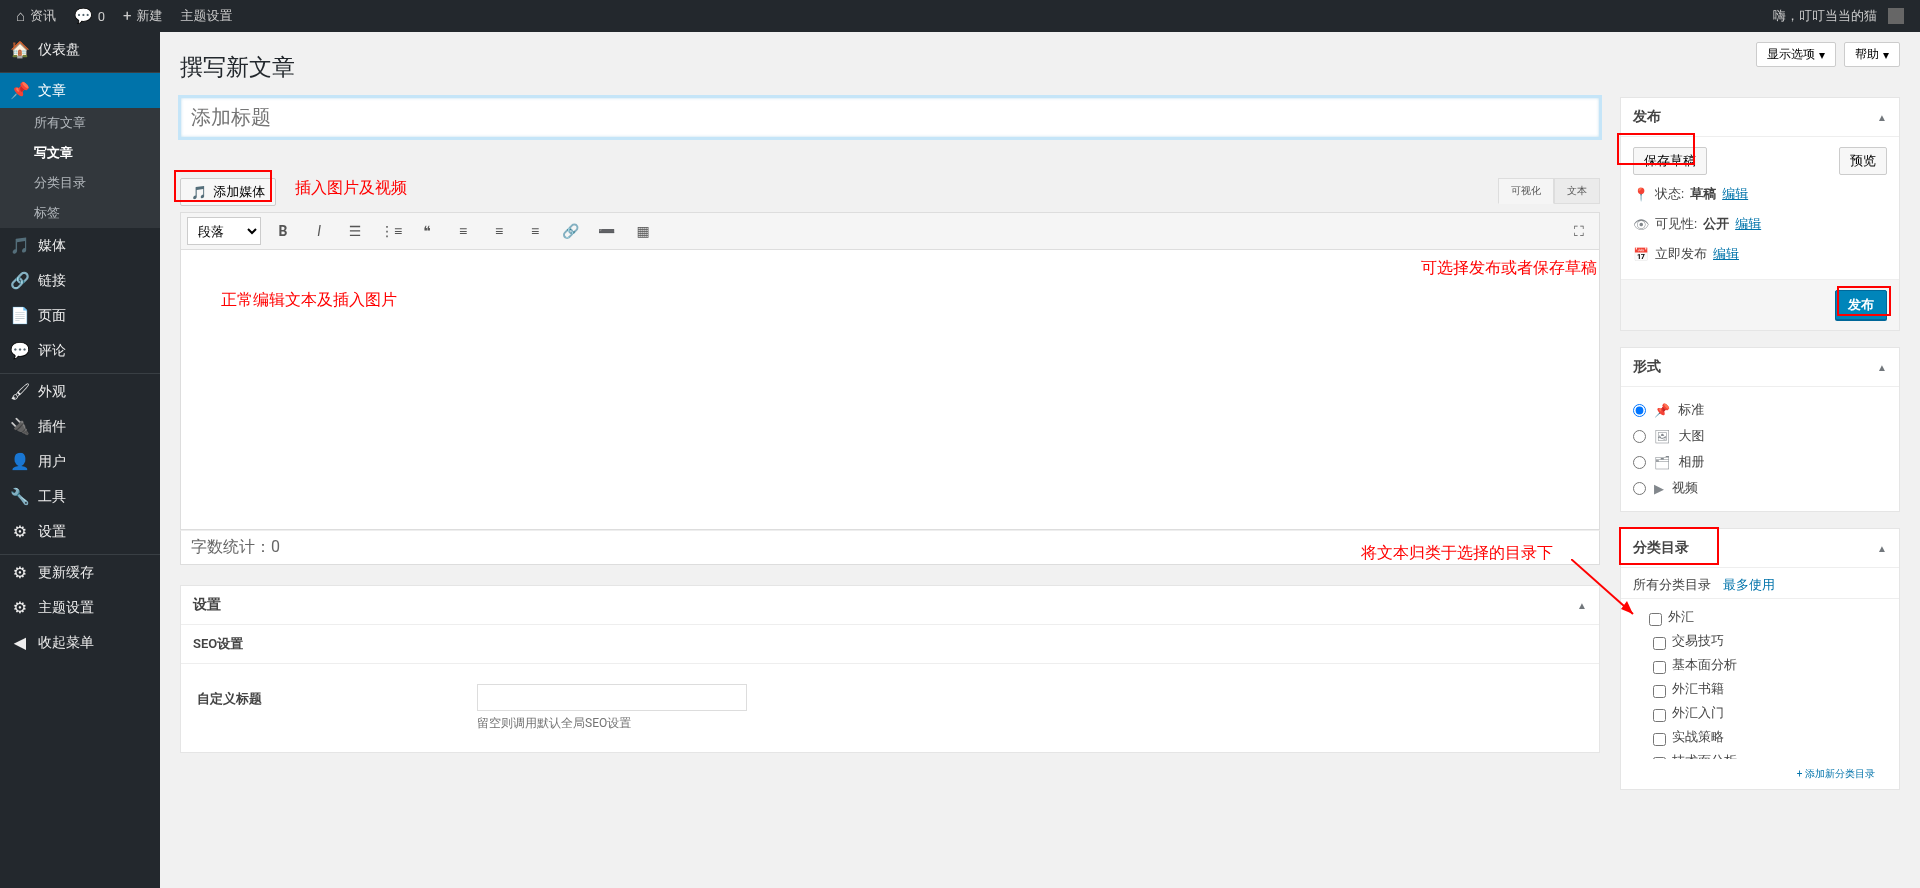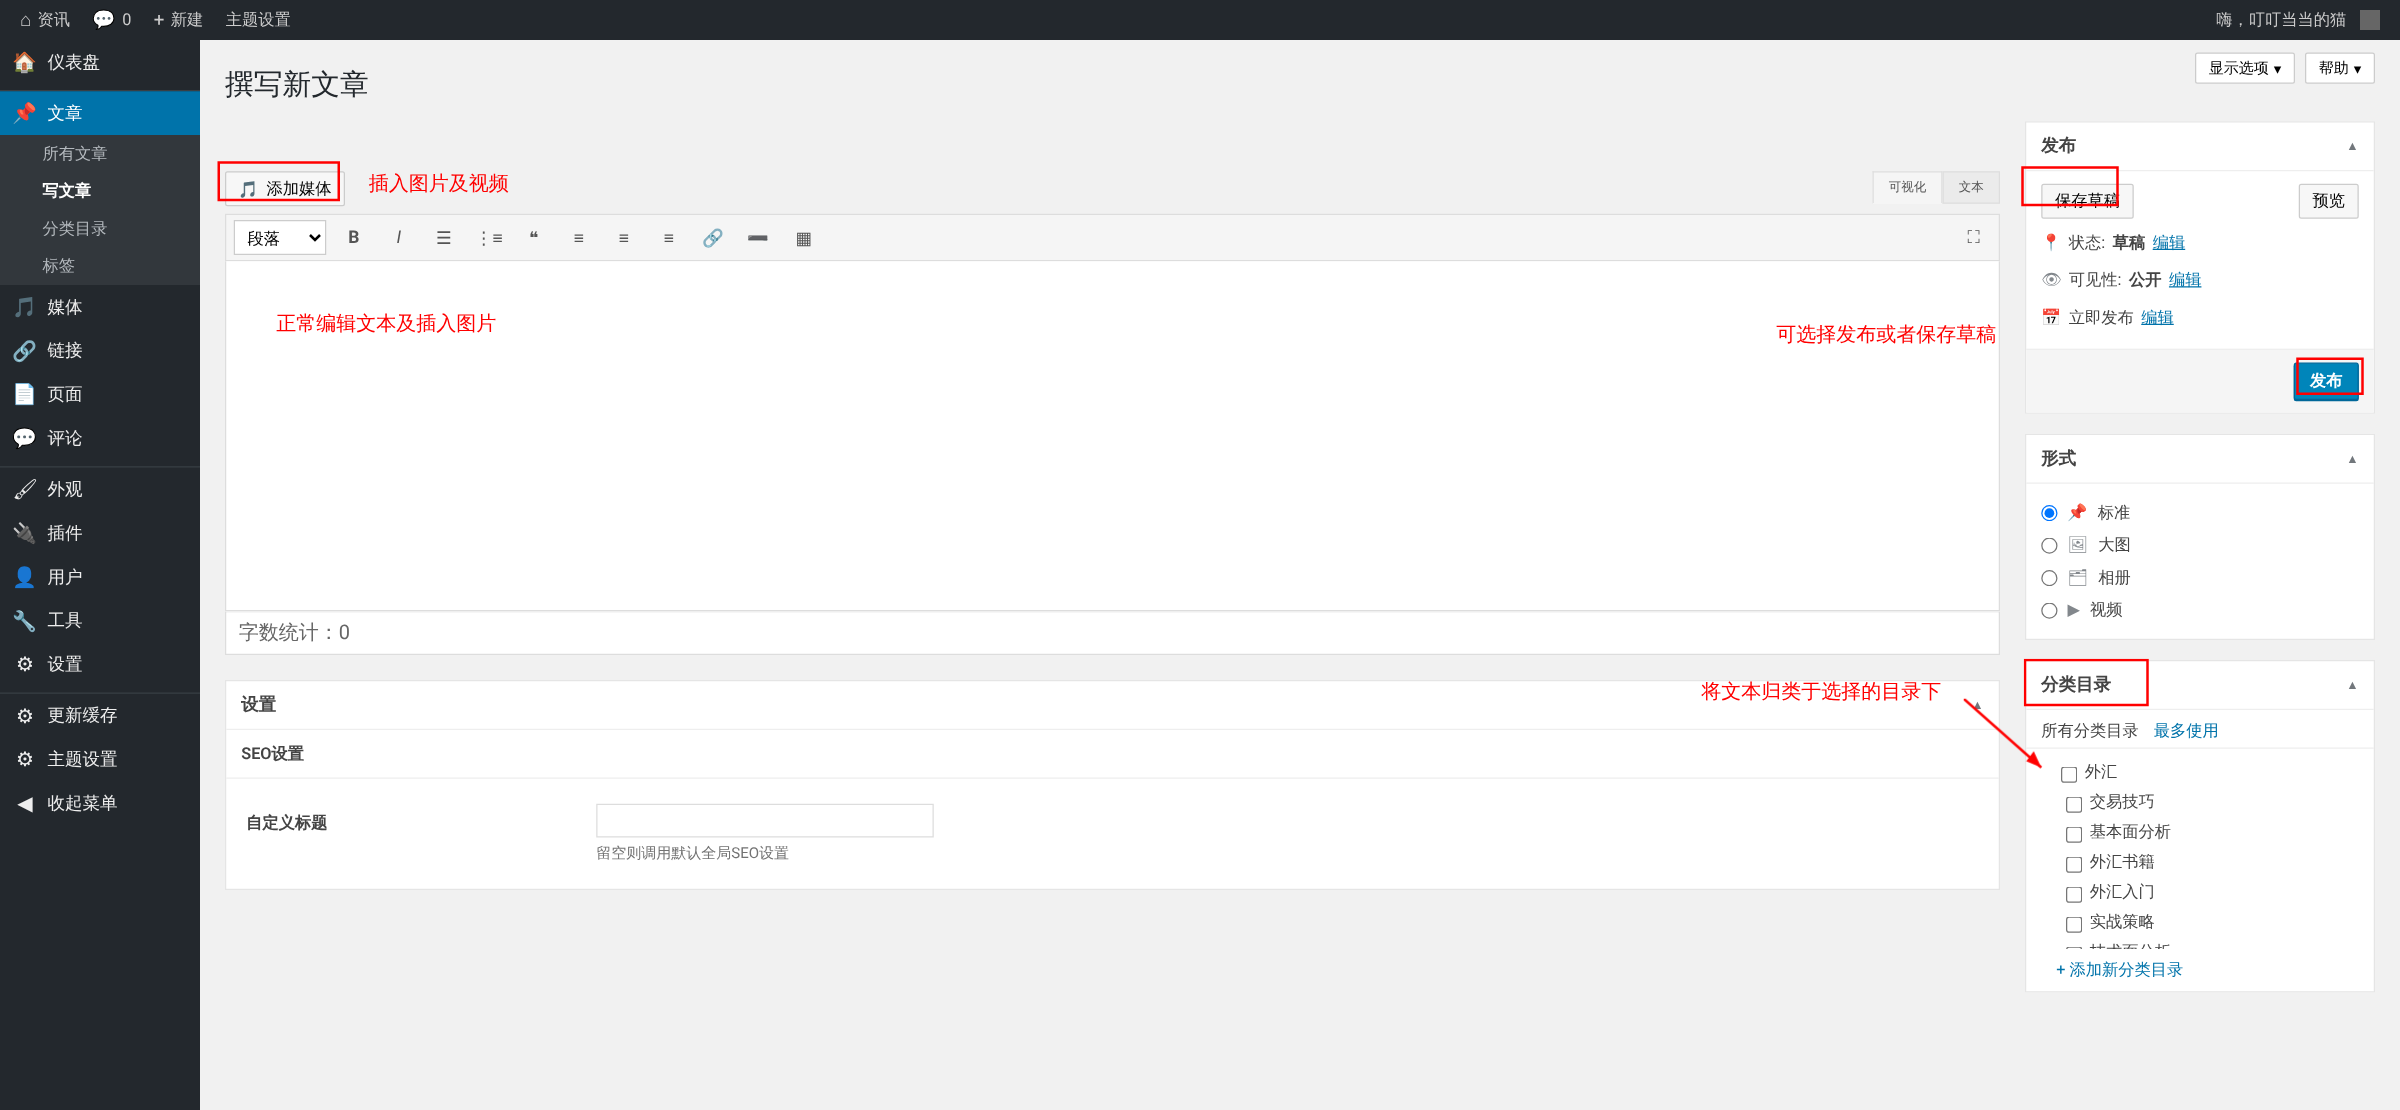--- a/index.html
+++ b/index.html
@@ -75,21 +75,21 @@
 .btn-primary { background: #0085ba; border: 1px solid #006799; color: #fff; padding: 5px 12px; border-radius: 2px; cursor: pointer; font-size: 13px; font-weight: 600; box-shadow: 0 1px 0 #006799; }
 .pub-footer { border-top: 1px solid #eee; padding: 10px 12px; display: flex; justify-content: flex-end; background: #f5f5f5; }
 .radio-row { display: flex; align-items: center; gap: 8px; padding: 4px 0; font-size: 13px; }
 .radio-row .ico { color: #82878c; }
 .cat-tabs { display: flex; gap: 12px; padding: 8px 12px 4px 12px; border-bottom: 1px solid #eee; font-size: 13px; }
 .cat-tab { cursor: pointer; }
 .cat-tab.link { color: #0073aa; }
 .cat-list { max-height: 160px; overflow-y: scroll; padding: 6px 12px; font-size: 13px; }
 .cat-item { padding: 3px 16px; display: flex; align-items: flex-end; gap: 6px; }
 .cat-item.indent { padding-left: 20px; }
-.add-cat-link { padding: 8px 24px; color: #0073aa; font-size: 13px; cursor: pointer; }
+.add-cat-link { padding: 8px 24px; color: #0073aa; font-size: 10px; cursor: pointer; text-align: right; }
 </style>
 </head>
 <body>
 
 <div class="topbar">
   <div class="topbar-left">
     <div class="topbar-item">
         <span class="ico">⌂</span>
         <span>资讯</span>
       </div>
@@ -193,20 +193,21 @@
           <span>帮助</span> 
           <span>▾</span>
         </button>
     </div>
 
     <h1 class="page-title">撰写新文章</h1>
 
     <div class="columns">
       <div class="col-main">
 
+        <input class="title-input" placeholder="添加标题" style="">
 
         <div class="editor-wrap">
           
           <div class="redbox" style="left:-6px; top:-8px; width:98px; height:32px;"></div>
           <span class="annot" style="left:115px; top:0;">插入图片及视频</span>
 
           <button class="add-media-btn">
               <span class="ico">🎵</span>
               <span>添加媒体</span>
             </button>

